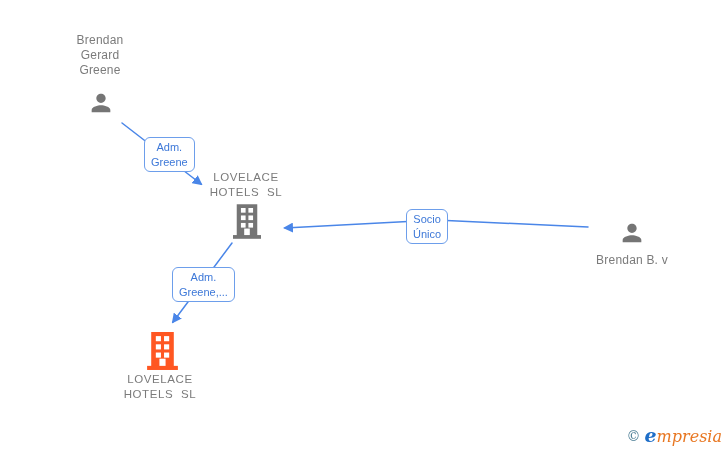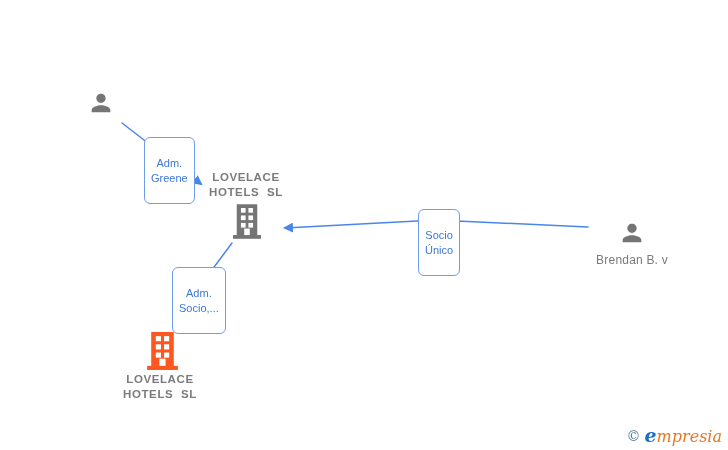--- a/index.html
+++ b/index.html
@@ -19,29 +19,29 @@
     font-family:"Liberation Sans",sans-serif;
   }
   .edges{position:absolute;left:0;top:0;}
   .edge{stroke:var(--edge-blue);stroke-width:1.5;fill:none;stroke-linecap:round;}
   .arrow-head{fill:var(--edge-blue);}
   .node-label{
     position:absolute;text-align:center;color:var(--text-gray);cursor:pointer;
   }
   .node-label span{display:block;}
   .person-label{font-size:12px;line-height:15px;letter-spacing:0.2px;}
-  .company-label{font-size:11.5px;line-height:15px;letter-spacing:0.6px;word-spacing:4px;font-weight:700;}
+  .company-label{font-size:11.5px;line-height:15px;letter-spacing:0.6px;word-spacing:4px;font-weight:400;}
   .icon{position:absolute;cursor:pointer;line-height:0;}
   .person-glyph{fill:var(--icon-gray);}
   .bldg-gray{fill:var(--icon-gray);}
   .bldg-orange{fill:var(--icon-orange);}
   .bldg-hole{fill:#ffffff;}
   .edge-label{
     position:absolute;background:#fff;border:1.5px solid var(--box-border-blue);
-    border-radius:6px;padding:18px 6px;text-align:center;color:var(--box-text-blue);
+    border-radius:6px;padding:2px 6px;text-align:center;color:var(--box-text-blue);
     font-size:11px;line-height:14.5px;cursor:pointer;
   }
   .edge-label span{display:block;white-space:nowrap;}
   .watermark{
     position:absolute;right:6px;bottom:4px;
     font-family:"DejaVu Serif",serif;font-style:italic;white-space:nowrap;text-align:center;
   }
   .wm-copy{color:var(--wm-teal);font-style:normal;font-size:14px;vertical-align:1px;}
   .wm-initial{color:var(--wm-blue);font-size:19px;font-weight:bold;margin-left:4px;}
   .wm-rest{color:var(--wm-orange);font-size:16px;}
@@ -55,20 +55,25 @@
     <defs>
       <marker id="arrow" viewBox="0 0 10 10" refX="8" refY="5" markerWidth="10" markerHeight="10" markerUnits="userSpaceOnUse" orient="auto">
         <path class="arrow-head" d="M0 0 L10 5 L0 10 Z"></path>
       </marker>
     </defs>
     <path class="edge" d="M122 123 L201 184" marker-end="url(#arrow)"></path>
     <path class="edge" d="M588 227 L436 220 L285 228" marker-end="url(#arrow)"></path>
     <path class="edge" d="M232 243 L173 322" marker-end="url(#arrow)"></path>
   </svg>
 
+  <div class="node-label person-label" style="left:55px;top:33px;width:90px;">
+    <span>Brendan</span>
+    <span>Gerard</span>
+    <span>Greene</span>
+  </div>
   <div class="icon" style="left:87px;top:89px;">
     <svg width="28" height="28" viewBox="0 0 24 24">
       <path class="person-glyph" d="M12 12c2.21 0 4-1.79 4-4s-1.79-4-4-4-4 1.79-4 4 1.79 4 4 4zm0 2c-2.67 0-8 1.34-8 4v2h16v-2c0-2.66-5.33-4-8-4z"></path>
     </svg>
   </div>
 
   <div class="edge-label" style="left:144px;top:137px;">
     <span>Adm.</span>
     <span>Greene</span>
   </div>
@@ -84,37 +89,37 @@
       <rect class="bldg-hole" x="8.5" y="4" width="5" height="5"></rect>
       <rect class="bldg-hole" x="16.5" y="4" width="5" height="5"></rect>
       <rect class="bldg-hole" x="8.5" y="12" width="5" height="5"></rect>
       <rect class="bldg-hole" x="16.5" y="12" width="5" height="5"></rect>
       <rect class="bldg-hole" x="8.5" y="20" width="5" height="5"></rect>
       <rect class="bldg-hole" x="16.5" y="20" width="5" height="5"></rect>
       <rect class="bldg-hole" x="12" y="26" width="6" height="7"></rect>
     </svg>
   </div>
 
-  <div class="edge-label" style="left:418px;top:209px;border-radius:6px;">
+  <div class="edge-label" style="left:406px;top:209px;border-radius:6px;">
     <span>Socio</span>
     <span>Único</span>
   </div>
 
   <div class="icon" style="left:618px;top:219px;">
     <svg width="28" height="28" viewBox="0 0 24 24">
       <path class="person-glyph" d="M12 12c2.21 0 4-1.79 4-4s-1.79-4-4-4-4 1.79-4 4 1.79 4 4 4zm0 2c-2.67 0-8 1.34-8 4v2h16v-2c0-2.66-5.33-4-8-4z"></path>
     </svg>
   </div>
   <div class="node-label person-label" style="left:580px;top:253px;width:104px;">
     <span>Brendan B. v</span>
   </div>
 
   <div class="edge-label" style="left:172px;top:267px;">
     <span>Adm.</span>
-    <span>Socio,...</span>
+    <span>Greene,...</span>
   </div>
 
   <div class="icon" style="left:147px;top:332px;">
     <svg width="31" height="39" viewBox="0 0 30 38">
       <rect class="bldg-orange" x="4" y="0" width="22" height="34"></rect>
       <rect class="bldg-orange" x="0" y="33" width="30" height="4"></rect>
       <rect class="bldg-hole" x="8.5" y="4" width="5" height="5"></rect>
       <rect class="bldg-hole" x="16.5" y="4" width="5" height="5"></rect>
       <rect class="bldg-hole" x="8.5" y="12" width="5" height="5"></rect>
       <rect class="bldg-hole" x="16.5" y="12" width="5" height="5"></rect>

